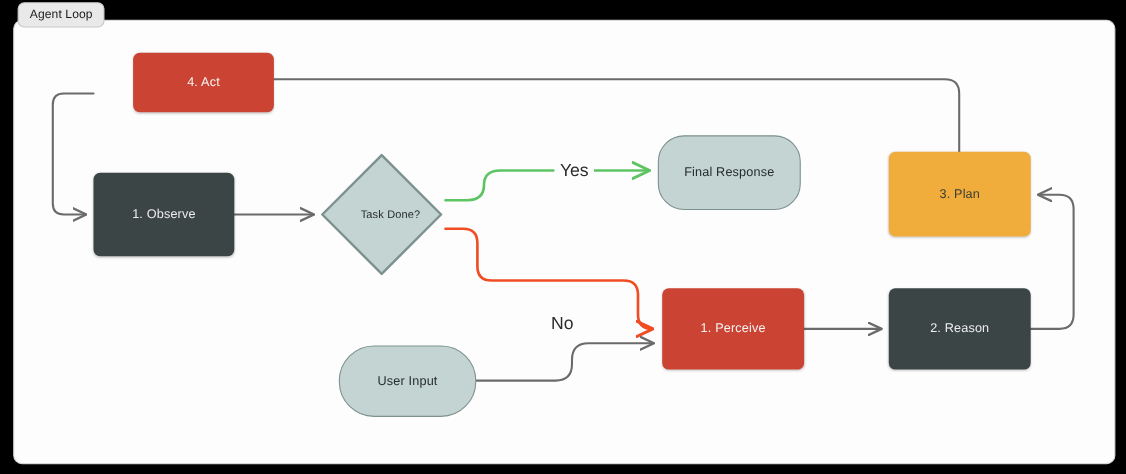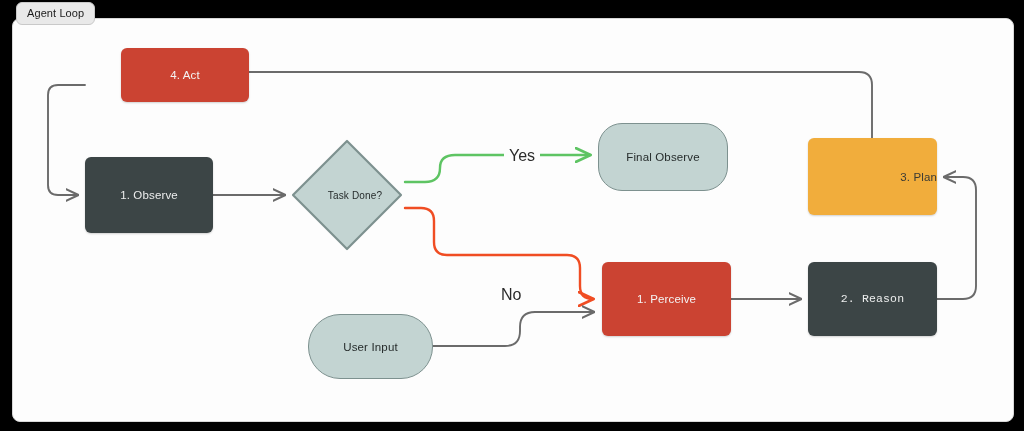--- a/index.html
+++ b/index.html
@@ -71,21 +71,20 @@
   .n-dark {
     background: #3c4546;
     border-radius: 6px;
     box-shadow: 0 1px 2px rgba(0,0,0,0.18);
   }
   .n-dark .node-label { color: #eceded; }
   .n-amber {
     background: #f1ad3c;
     border-radius: 6px;
     box-shadow: 0 1px 2px rgba(0,0,0,0.18);
-    justify-content: flex-end;
   }
   .n-amber .node-label { color: #3a3a35; }
   .n-pale {
     background: #c3d4d2;
     border: 1.4px solid #7d918f;
     border-radius: 26px;
   }
   .n-pale .node-label { color: #262c2c; }
   .diamond-wrap {
     position: absolute;
@@ -175,28 +174,28 @@
   </div>
 
   <div class="diamond-wrap" style="left:288px; top:136px; width:118px; height:118px;">
     <svg class="diamond-shape" viewBox="0 0 118 118">
       <path d="M 59 5 L 113 59 L 59 113 L 5 59 Z" fill="#c3d4d2" stroke="#7d918f" stroke-width="2.2" stroke-linejoin="round"></path>
     </svg>
     <div class="diamond-text">Task Done?</div>
   </div>
 
   <div class="node n-pale" style="left:598px; top:123px; width:130px; height:68px; border-radius:24px;">
-    <span class="node-label">Final Observe</span>
+    <span class="node-label">Final Response</span>
   </div>
 
   <div class="node n-amber" style="left:808px; top:138px; width:129px; height:77px;">
     <span class="node-label">3. Plan</span>
   </div>
 
-  <div class="node n-dark" style="left:808px; top:262px; width:129px; height:74px;font-family:Liberation Mono, monospace;">
+  <div class="node n-dark" style="left:808px; top:262px; width:129px; height:74px;">
     <span class="node-label">2. Reason</span>
   </div>
 
   <div class="node n-red" style="left:602px; top:262px; width:129px; height:74px;">
     <span class="node-label">1. Perceive</span>
   </div>
 
   <div class="node n-pale" style="left:308px; top:314px; width:125px; height:65px; border-radius:32px;">
     <span class="node-label">User Input</span>
   </div>

